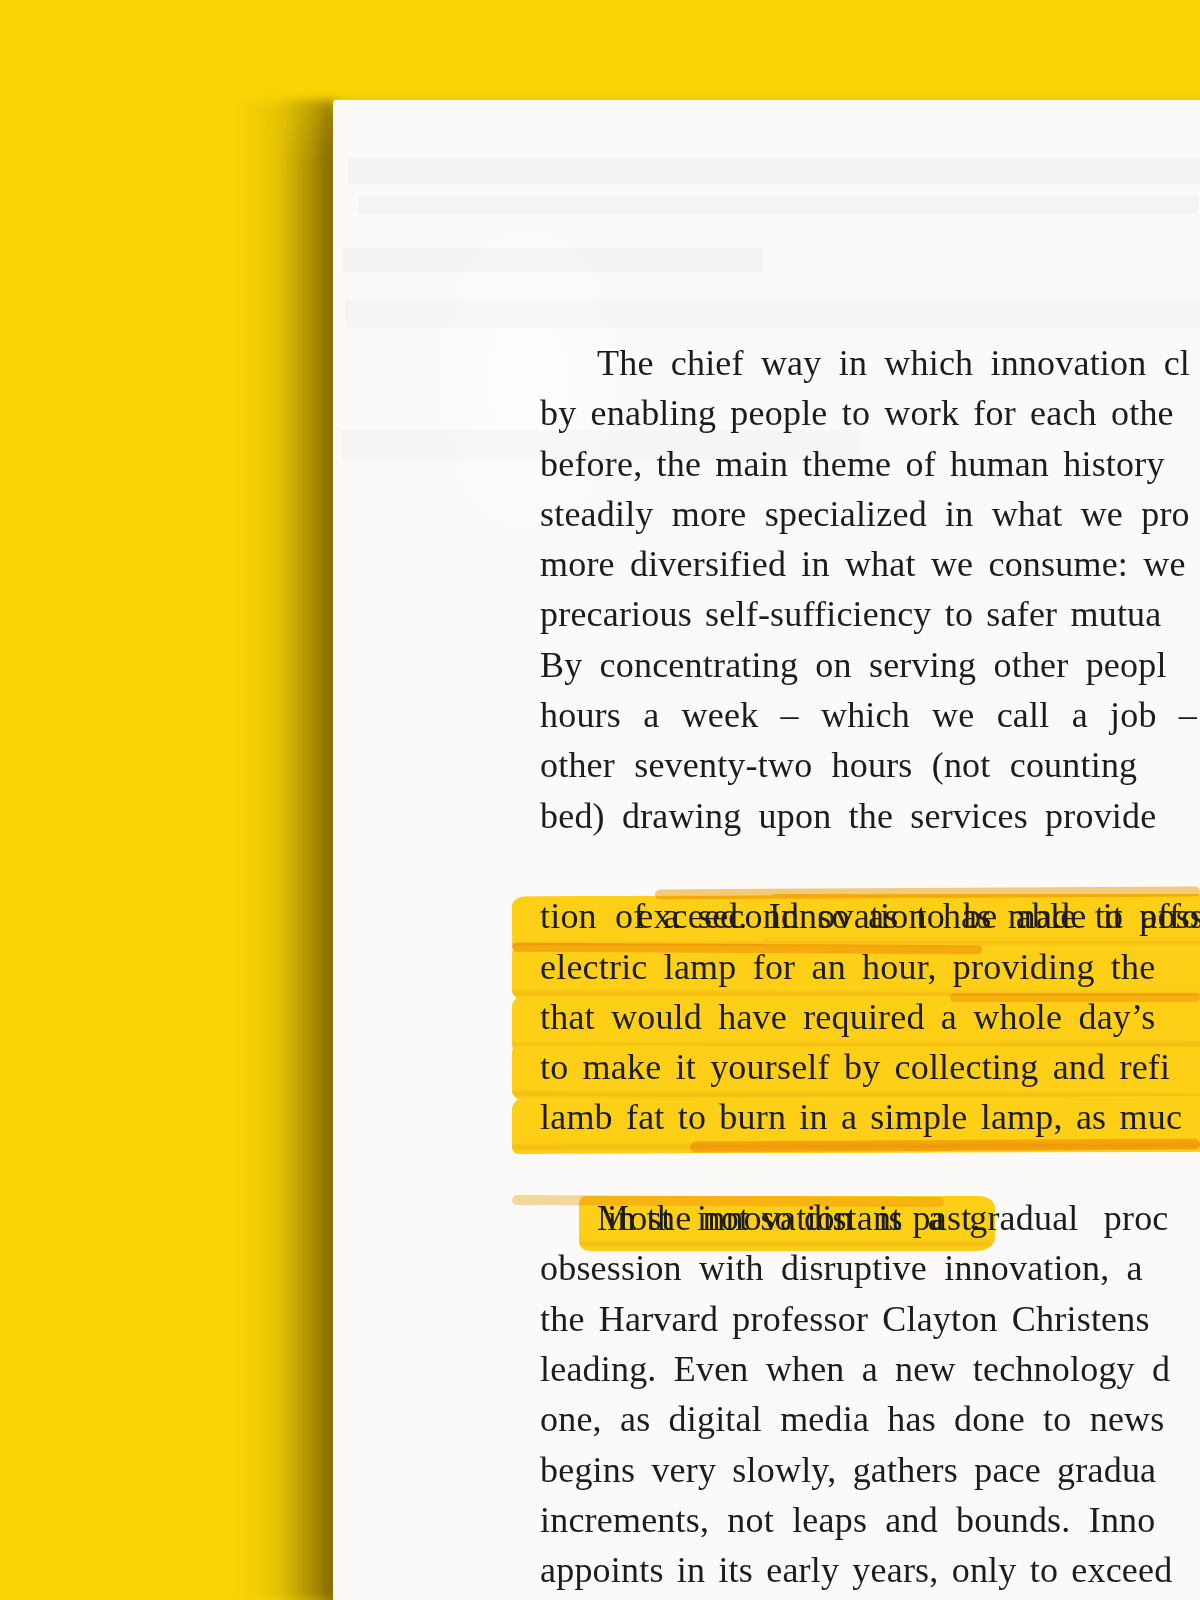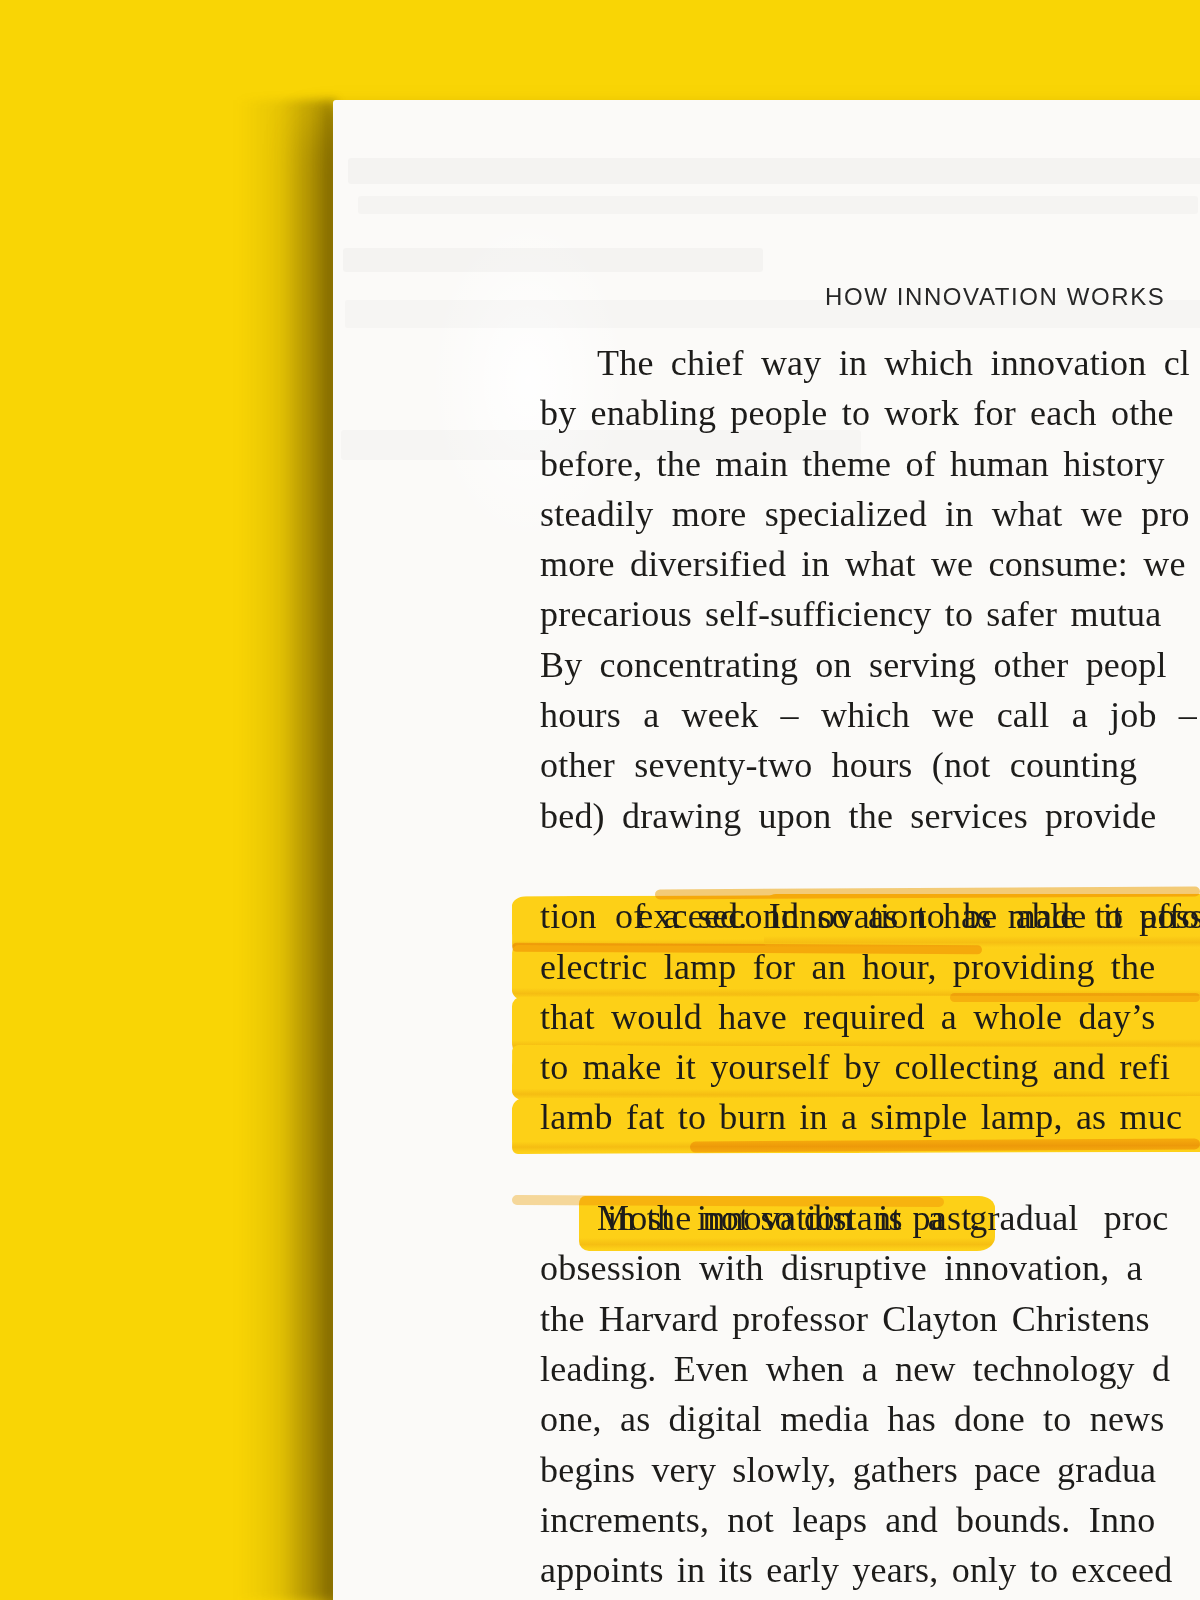--- a/index.html
+++ b/index.html
@@ -52,21 +52,20 @@
 
   <div class="paper">
     <div class="blob" style="left:95px;top:115px;width:200px;height:330px;background:radial-gradient(closest-side,rgba(255,255,255,0.9),rgba(255,255,255,0));"></div>
     <div class="streak" style="left:15px;top:58px;width:860px;height:26px;background:rgba(138,138,128,0.06);"></div>
     <div class="streak" style="left:25px;top:96px;width:840px;height:18px;background:rgba(138,138,128,0.05);"></div>
     <div class="streak" style="left:10px;top:148px;width:420px;height:24px;background:rgba(138,138,128,0.06);"></div>
     <div class="streak" style="left:12px;top:200px;width:860px;height:28px;background:rgba(138,138,128,0.045);"></div>
     <div class="streak" style="left:8px;top:330px;width:520px;height:30px;background:rgba(138,138,128,0.04);"></div>
   </div>
 
-  <div class="running-head">HOW INNOVATION WORKS</div>
 
   <div class="hl-block" style="top:895px;transform:rotate(-0.2deg);border-radius:14px 0 0 6px / 10px 0 0 8px;"></div>
   <div class="hl-block" style="top:946px;height:55px;transform:rotate(0.15deg);border-radius:6px 0 0 12px / 8px 0 0 10px;"></div>
   <div class="hl-block" style="top:996px;transform:rotate(-0.1deg);border-radius:10px 0 0 8px;"></div>
   <div class="hl-block" style="top:1046px;transform:rotate(0.2deg);border-radius:8px 0 0 14px / 6px 0 0 10px;"></div>
   <div class="hl-block" style="top:1097px;transform:rotate(-0.15deg);border-radius:12px 0 0 6px;"></div>
 
   <div class="hl-streak" style="left:655px;top:888px;width:545px;height:10px;transform:rotate(-0.3deg);"></div>
   <div class="hl-streak" style="left:512px;top:944px;width:470px;height:9px;transform:rotate(0.3deg);"></div>
   <div class="hl-streak" style="left:950px;top:993px;width:250px;height:9px;opacity:0.45;"></div>

